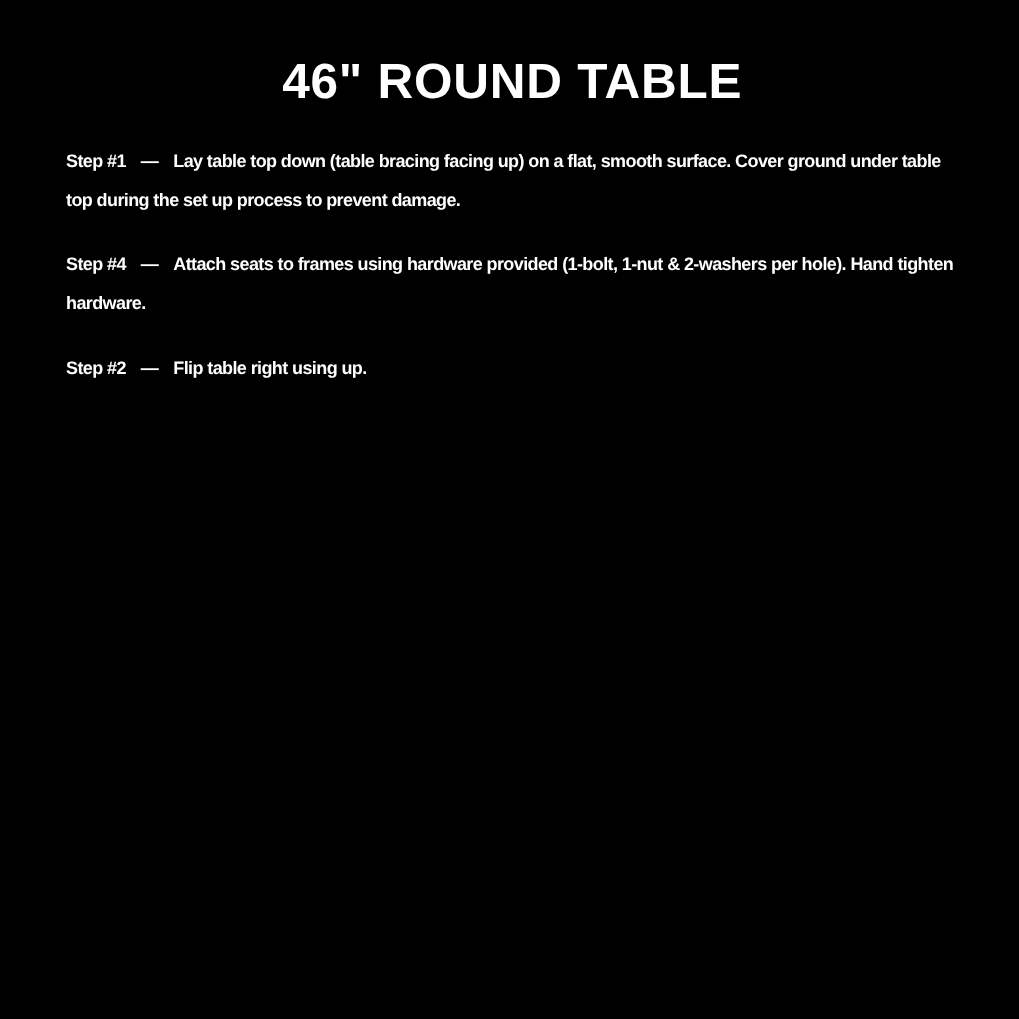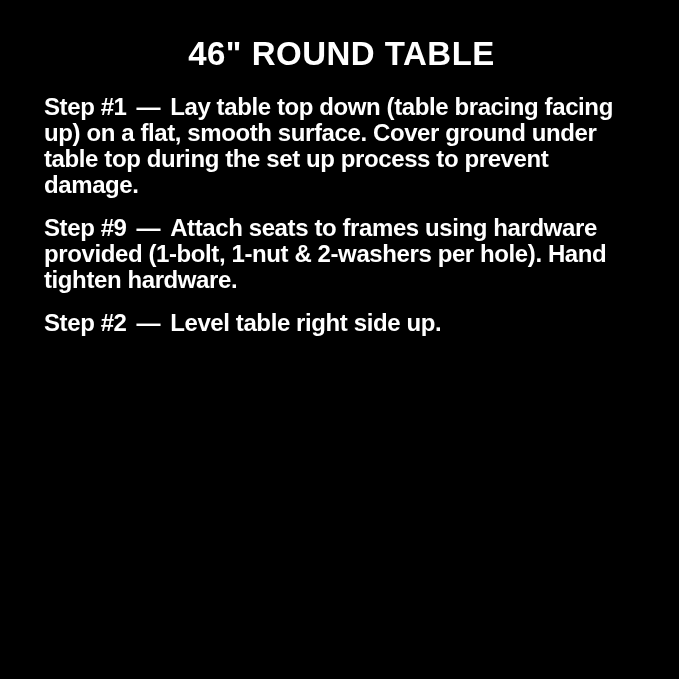--- a/index.html
+++ b/index.html
@@ -31,21 +31,21 @@
   }
   .subtitle {
     font-size: 24px;
     line-height: 1.15;
     margin: 0;
   }
   .steps {
     width: 595px;
   }
   .step {
-    font-size: 24px;
+    font-size: 12px;
     line-height: 26px;
     letter-spacing: -0.4px;
     margin: 4px 0 17px 0;
   }
   .step-dash {
     display: inline-block;
     margin: 0 10px;
   }
 </style>
 </head>
@@ -53,19 +53,19 @@
 
 <div class="card">
   <div class="header">
     <h1 class="title">46" ROUND TABLE</h1>
   </div>
 
   <div class="steps">
     <p class="step"><span>Step #1</span><span class="step-dash">—</span><span>Lay table top down (table bracing facing up) on a flat, smooth surface. Cover ground under table top during the set up process to prevent damage.</span></p>
 
 
-    <p class="step"><span>Step #9</span><span class="step-dash">—</span><span>Attach seats to frames using hardware provided (1-bolt, 1-nut &amp; 2-washers per hole). Hand tighten hardware.</span></p>
+    <p class="step"><span>Step #4</span><span class="step-dash">—</span><span>Attach seats to frames using hardware provided (1-bolt, 1-nut &amp; 2-washers per hole). Hand tighten hardware.</span></p>
 
 
-    <p class="step"><span>Step #2</span><span class="step-dash">—</span><span>Level table right side up.</span></p>
+    <p class="step"><span>Step #2</span><span class="step-dash">—</span><span>Flip table right using up.</span></p>
 
   </div>
 </div>
 
 </body></html>

